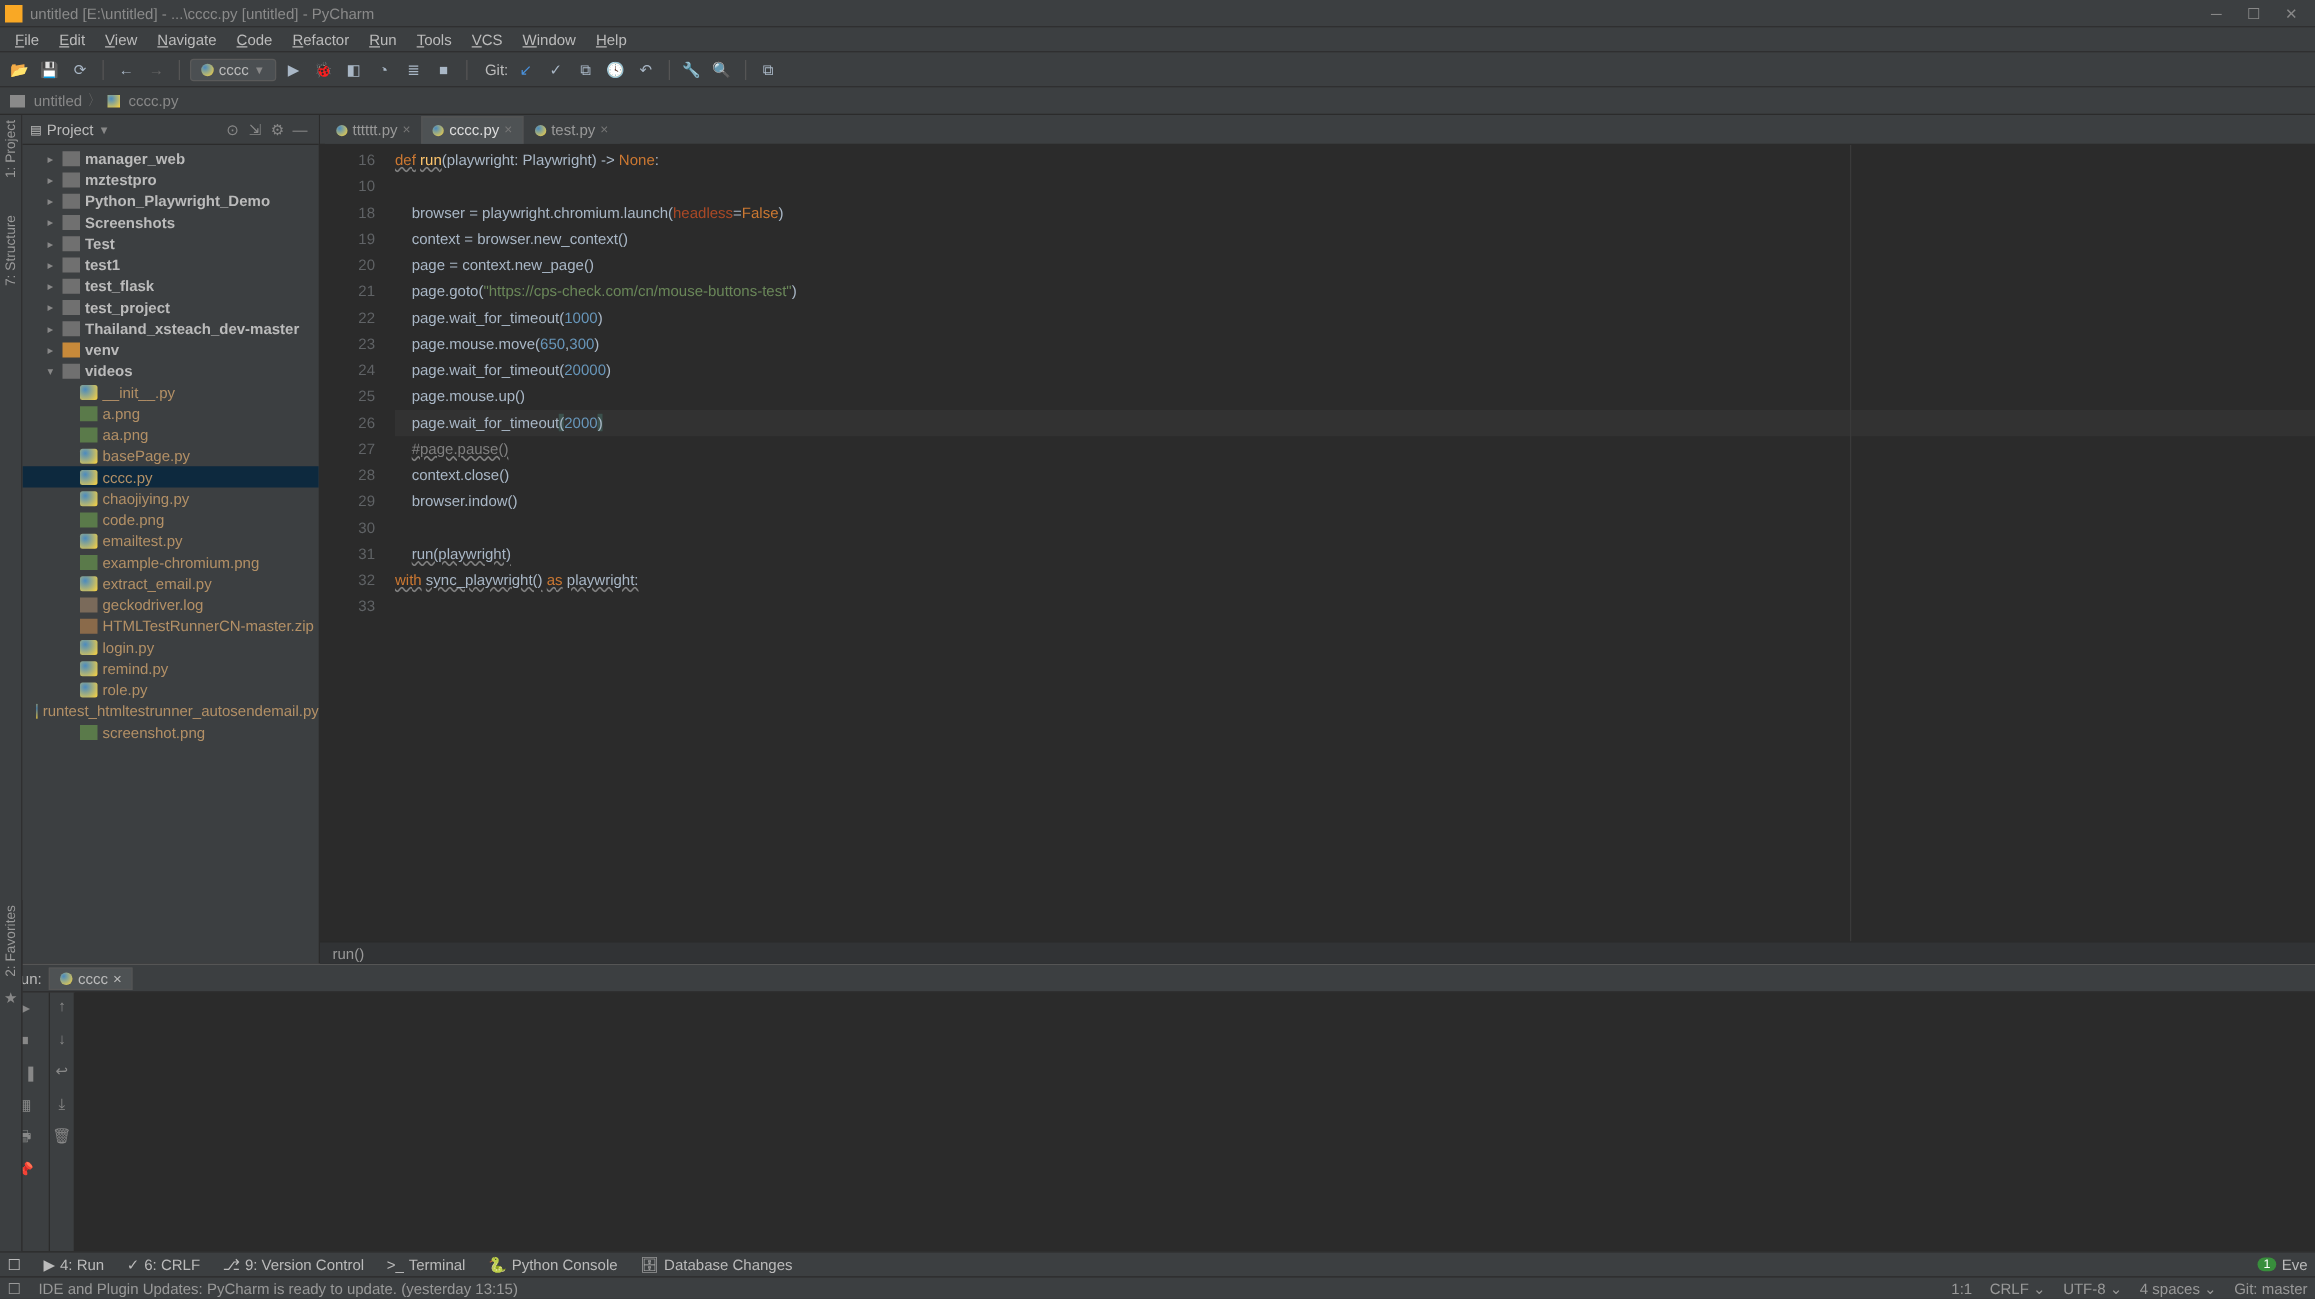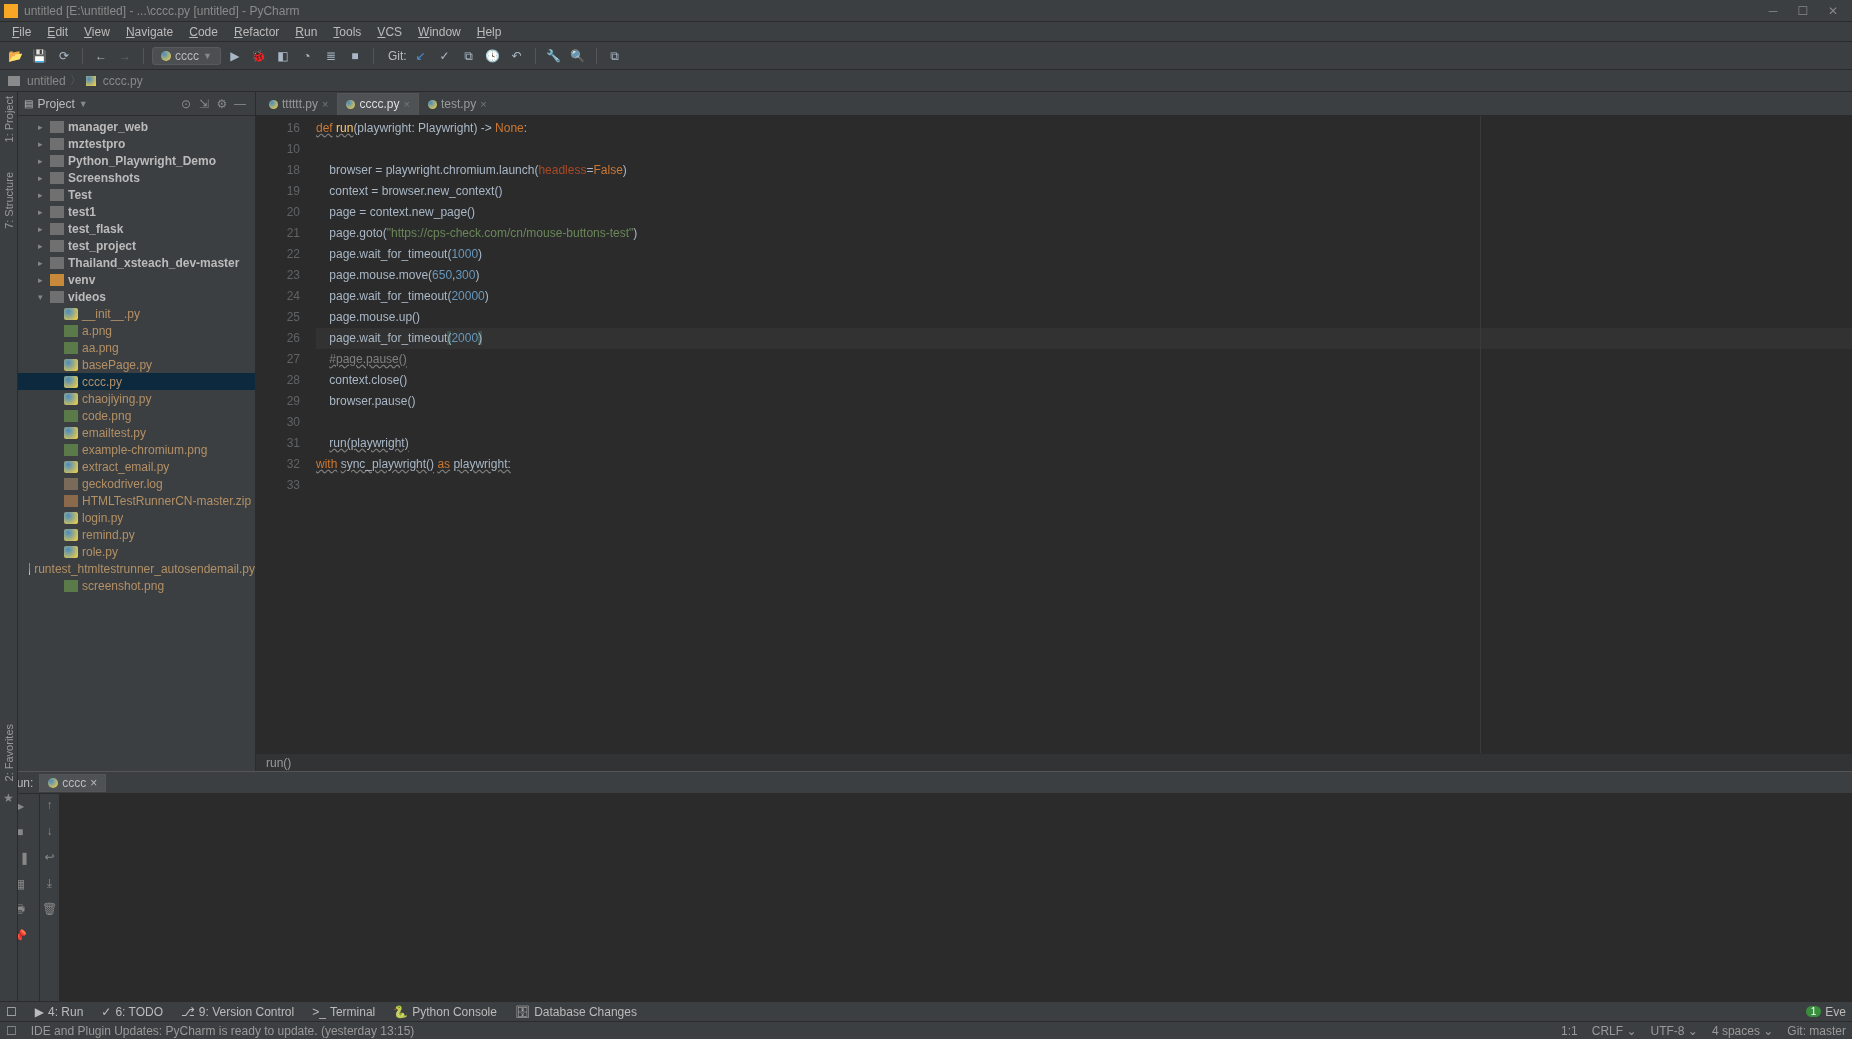--- a/index.html
+++ b/index.html
@@ -396,21 +396,21 @@
           <div class="code-line">    context = browser.new_context()</div>
           <div class="code-line">    page = context.new_page()</div>
           <div class="code-line">    page.goto(<span class="str">"https://cps-check.com/cn/mouse-buttons-test"</span>)</div>
           <div class="code-line">    page.wait_for_timeout(<span class="num">1000</span>)</div>
           <div class="code-line">    page.mouse.move(<span class="num">650</span>,<span class="num">300</span>)</div>
           <div class="code-line">    page.wait_for_timeout(<span class="num">20000</span>)</div>
           <div class="code-line">    page.mouse.up()</div>
           <div class="code-line cur">    page.wait_for_timeout<span class="hl-paren">(</span><span class="num">2000</span><span class="hl-paren">)</span></div>
           <div class="code-line">    <span class="cmt und">#page.pause()</span></div>
           <div class="code-line">    context.close()</div>
-          <div class="code-line">    browser.pause()</div>
+          <div class="code-line">    browser.indow()</div>
           <div class="code-line"></div>
           <div class="code-line">    <span class="und">run(playwright)</span></div>
           <div class="code-line"><span class="kw und">with</span> <span class="und">sync_playwright()</span> <span class="kw und">as</span> <span class="und">playwright:</span></div>
         </div>
     </div>
     <div class="editor-crumb">
       <span>run()</span>
     </div>
   </div>
 </div>
@@ -450,21 +450,21 @@
 </div>
 
 <div class="bottom-bar" id="bottombar">
 <span>☐</span>
     <div class="bb-item">
       <span>▶</span>
       <span>4: Run</span>
     </div>
     <div class="bb-item">
       <span>✓</span>
-      <span>6: TODO</span>
+      <span>6: CRLF</span>
     </div>
     <div class="bb-item">
       <span>⎇</span>
       <span>9: Version Control</span>
     </div>
     <div class="bb-item">
       <span>&gt;_</span>
       <span>Terminal</span>
     </div>
     <div class="bb-item">

